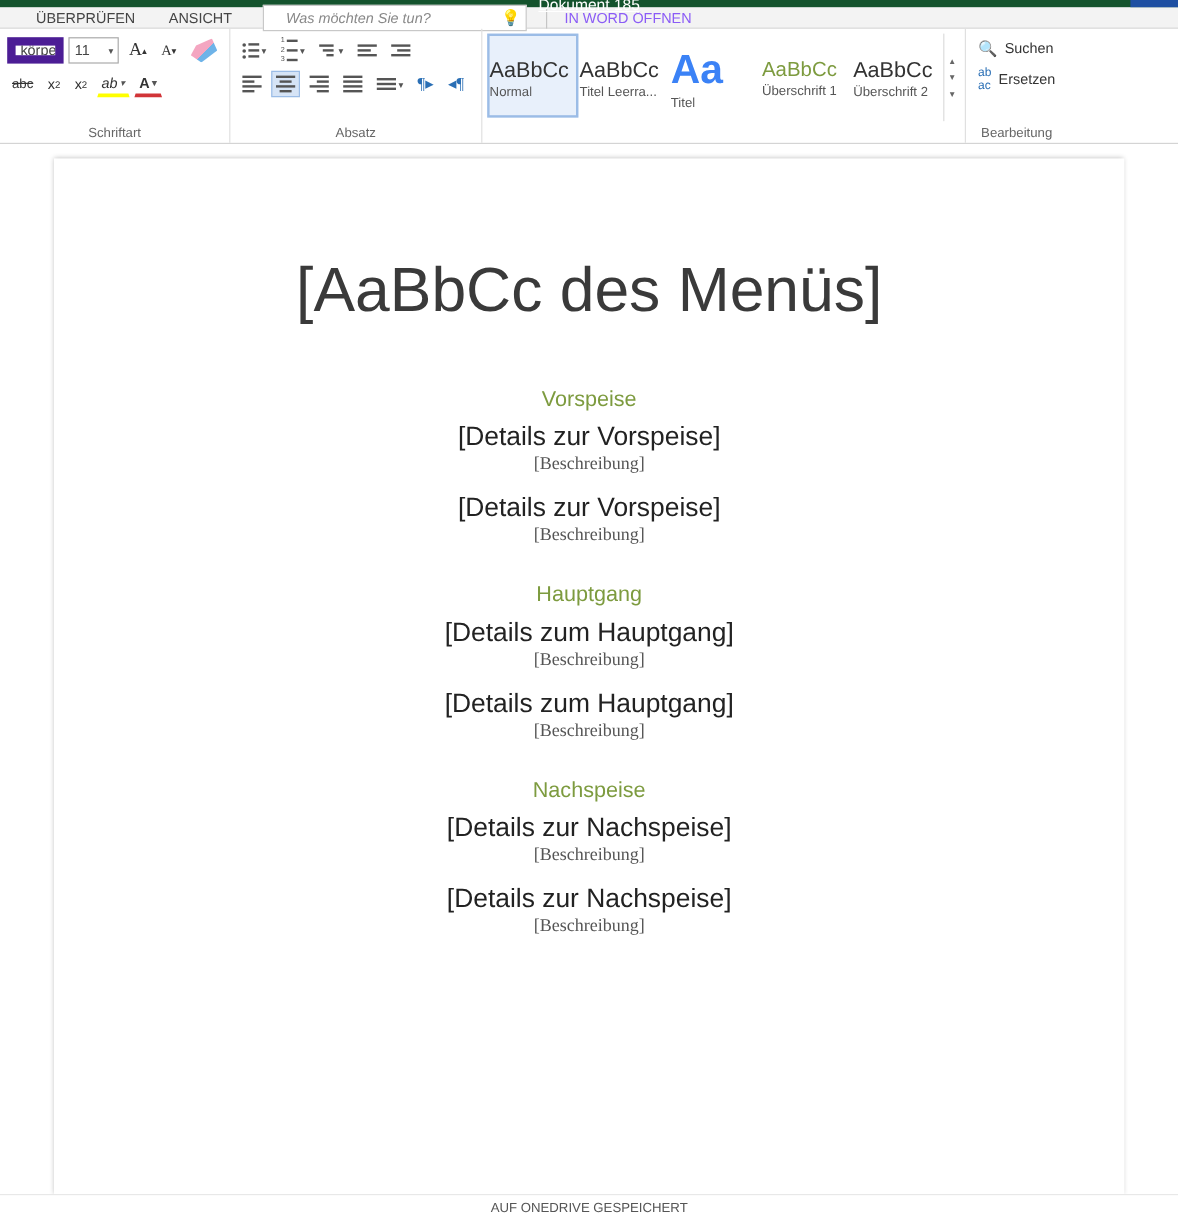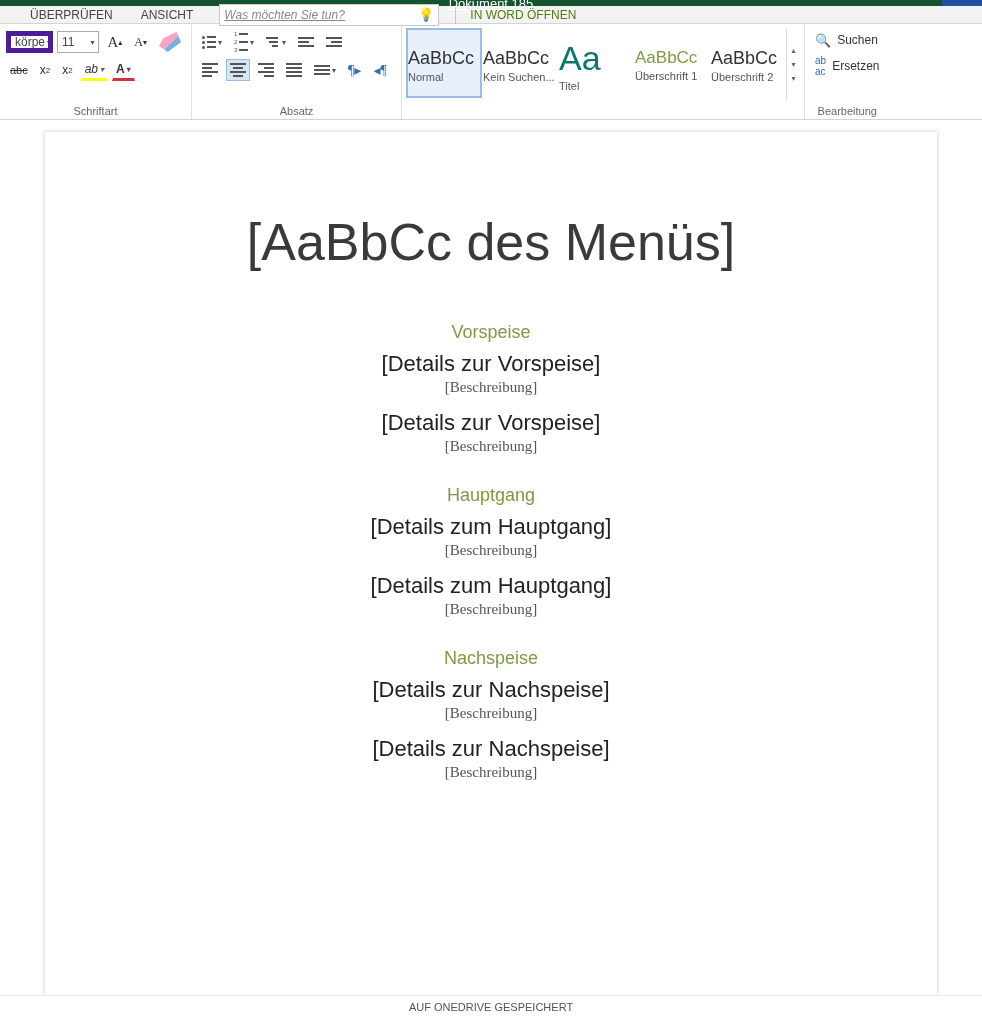--- a/index.html
+++ b/index.html
@@ -45,34 +45,33 @@
   }
   .searchbox {
     display:flex;
     align-items:center;
     background:#fff;
     border:1px solid #c8c8c8;
     height:22px;
     width:220px;
     margin-left:12px;
     margin-right:8px;
-    padding:0 24px 0 4px;
+    padding:0 24px 0 18px;
     color:#888;
     font-style: italic;
     position: relative;
-    text-decoration: underline;
   }
   .searchbox .bulb {
     position:absolute;
     right:4px; top:2px;
     font-size:13px;
     font-style: normal;
   }
   .sep-vert { width:1px; height:20px; background:#c5c5c5; margin:0 8px;}
-  .open-word { color:#4d7c0f; font-size:12px; cursor:pointer; padding:0 6px;}
+  .open-word { color:#8b5cf6; font-size:12px; cursor:pointer; padding:0 6px;}
   
   .ribbon {
     background:#ffffff;
     border-bottom:1px solid #d4d4d4;
     height:96px;
     display:flex;
     align-items:stretch;
   }
   .ribbon-group {
     border-right:1px solid #e0e0e0;
@@ -97,21 +96,21 @@
     padding:0 3px;
     cursor:pointer;
     border:1px solid transparent;
     font-size:12px;
     color:#333;
   }
   .dropdown-arrow::after {
     content:"▾"; font-size:8px; color:#555; margin-left:2px;
   }
   .fontname {
-    border:5px solid #4c1d95; background:#fff; height:22px; width:52px;
+    border:7px solid #4c1d95; background:#fff; height:22px; width:52px;
     display:flex; align-items:center; padding:0 4px; font-size:12px;
     color:#444; overflow:hidden;
   }
   .fontsize {
     border:1px solid #aaa; background:#fff; height:22px; width:48px;
     display:flex; align-items:center; padding:0 4px; font-size:12px;
     color:#444; justify-content:space-between;
   }
   .bigicon { font-family:"Times New Roman",serif; font-size:15px; }
   .sup { font-size:8px; vertical-align:super;}
@@ -139,21 +138,21 @@
     display:flex;
     flex-direction:column;
     align-items:flex-start;
     justify-content:center;
     cursor:pointer;
     gap:2px;
     padding-top:4px;
   }
   .style-tile.selected{ border:2px solid #9bbce6; background:#e8f0fb;}
   .style-tile .sample{ font-family:"Segoe UI",sans-serif; font-size:18px; color:#333;}
-  .style-tile .sample.big{ font-size:34px; color:#0f766e; font-weight:400;}
+  .style-tile .sample.big{ font-size:34px; color:#3b82f6; font-weight:700;}
   .style-tile .sample.green{ color:#7d9b3f; font-size:17px;}
   .style-tile .lbl{ font-size:11px; color:#555; max-width:72px; overflow:hidden; text-overflow:ellipsis; white-space:nowrap;}
   .styles-spinner{ width:14px; display:flex; flex-direction:column; justify-content:center; gap:0; border-left:1px solid #ddd;}
   .styles-spinner .arr{ height:14px; display:flex;align-items:center;justify-content:center;font-size:8px;color:#666;cursor:pointer;}
   
   .edit-group{ display:flex; flex-direction:column; padding:6px 10px 18px 10px; gap:6px; position:relative;}
   .edit-btn{ display:flex; align-items:center; gap:6px; cursor:pointer; font-size:12px; color:#333; height:20px;}
   
   .doc-area {
     flex:1;
@@ -378,21 +377,21 @@
   </div>
 
   <div class="styles-group">
     <div id="styles-container" style="display:flex;">
         <div class="style-tile selected">
           <div class="sample ">AaBbCc</div>
           <div class="lbl">Normal</div>
         </div>
         <div class="style-tile">
           <div class="sample ">AaBbCc</div>
-          <div class="lbl">Kein Suchen...</div>
+          <div class="lbl">Titel Leerra...</div>
         </div>
         <div class="style-tile">
           <div class="sample big">Aa</div>
           <div class="lbl">Titel</div>
         </div>
         <div class="style-tile">
           <div class="sample green">AaBbCc</div>
           <div class="lbl">Überschrift 1</div>
         </div>
         <div class="style-tile">

